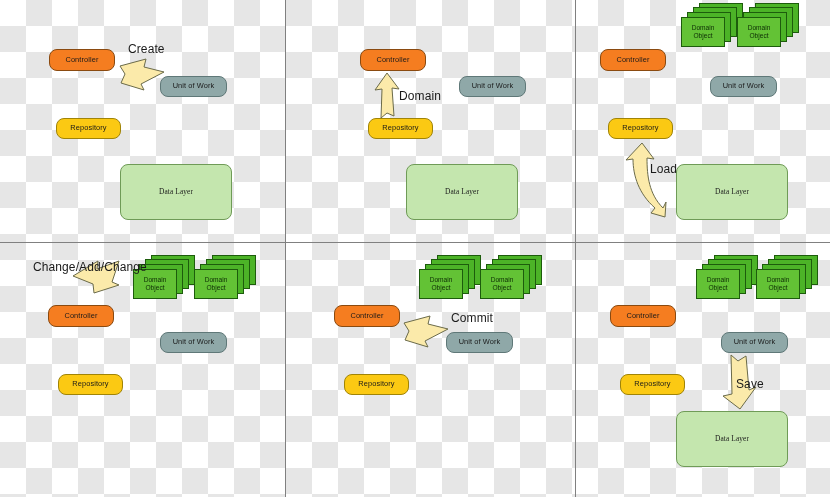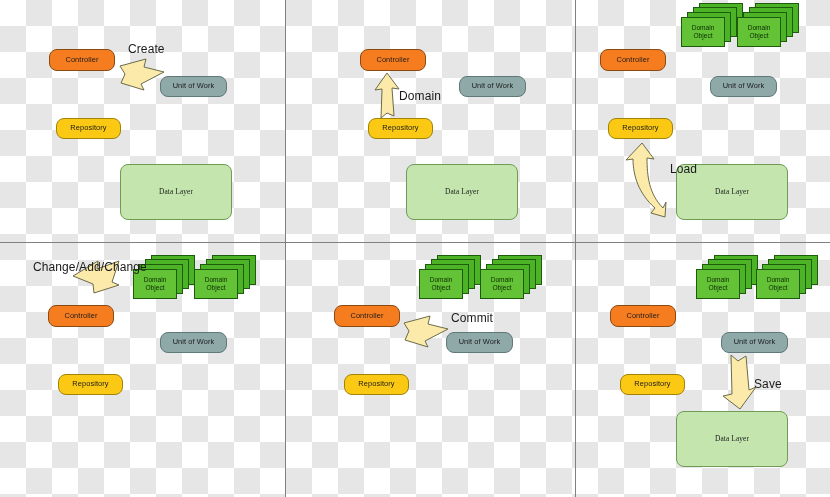--- a/index.html
+++ b/index.html
@@ -193,21 +193,21 @@
 
     <div class="node repository" style="left:32px;top:118px;width:65px;height:21px;">Repository</div>
 
     <div class="node datalayer" style="left:100px;top:164px;width:112px;height:56px;">Data Layer</div>
 
     <div class="arrow" style="left:49px;top:142px;">
       <svg width="44" height="76" viewBox="0 0 44 76">
         <path class="arrow-path" d="M17,1 L29,17 L22,16 C22,34 24,52 38,66 L41,60 L40,75 L26,71 L30,66 C14,52 8,34 8,17 L1,18 Z"></path>
       </svg>
     </div>
-    <div class="arrow-label" style="left:74px;top:162px;padding-left:20px;">Load</div>
+    <div class="arrow-label" style="left:74px;top:162px;">Load</div>
   </div>
 
   <div class="panel" style="left:0px;top:243px;width:285px;height:254px;">
 
     <div class="domain-stack" style="left:133px;top:12px;">
       <div class="card c1"></div>
       <div class="card c2"></div>
       <div class="card c3"></div>
       <div class="card c4">Domain
 Object</div>
@@ -288,16 +288,16 @@
 
     <div class="node repository" style="left:44px;top:131px;width:65px;height:21px;">Repository</div>
 
     <div class="node datalayer" style="left:100px;top:168px;width:112px;height:56px;">Data Layer</div>
 
     <div class="arrow" style="left:146px;top:111px;">
       <svg width="36" height="57" viewBox="0 0 36 57">
         <path class="arrow-path" d="M9,1 L16,7 L24,2 L27,36 L34,33 L18,55 L1,42 L10,40 Z"></path>
       </svg>
     </div>
-    <div class="arrow-label" style="left:178px;top:134px;">Save</div>
+    <div class="arrow-label" style="left:160px;top:134px;">Save</div>
   </div>
 
 </div>
 
 </body></html>

